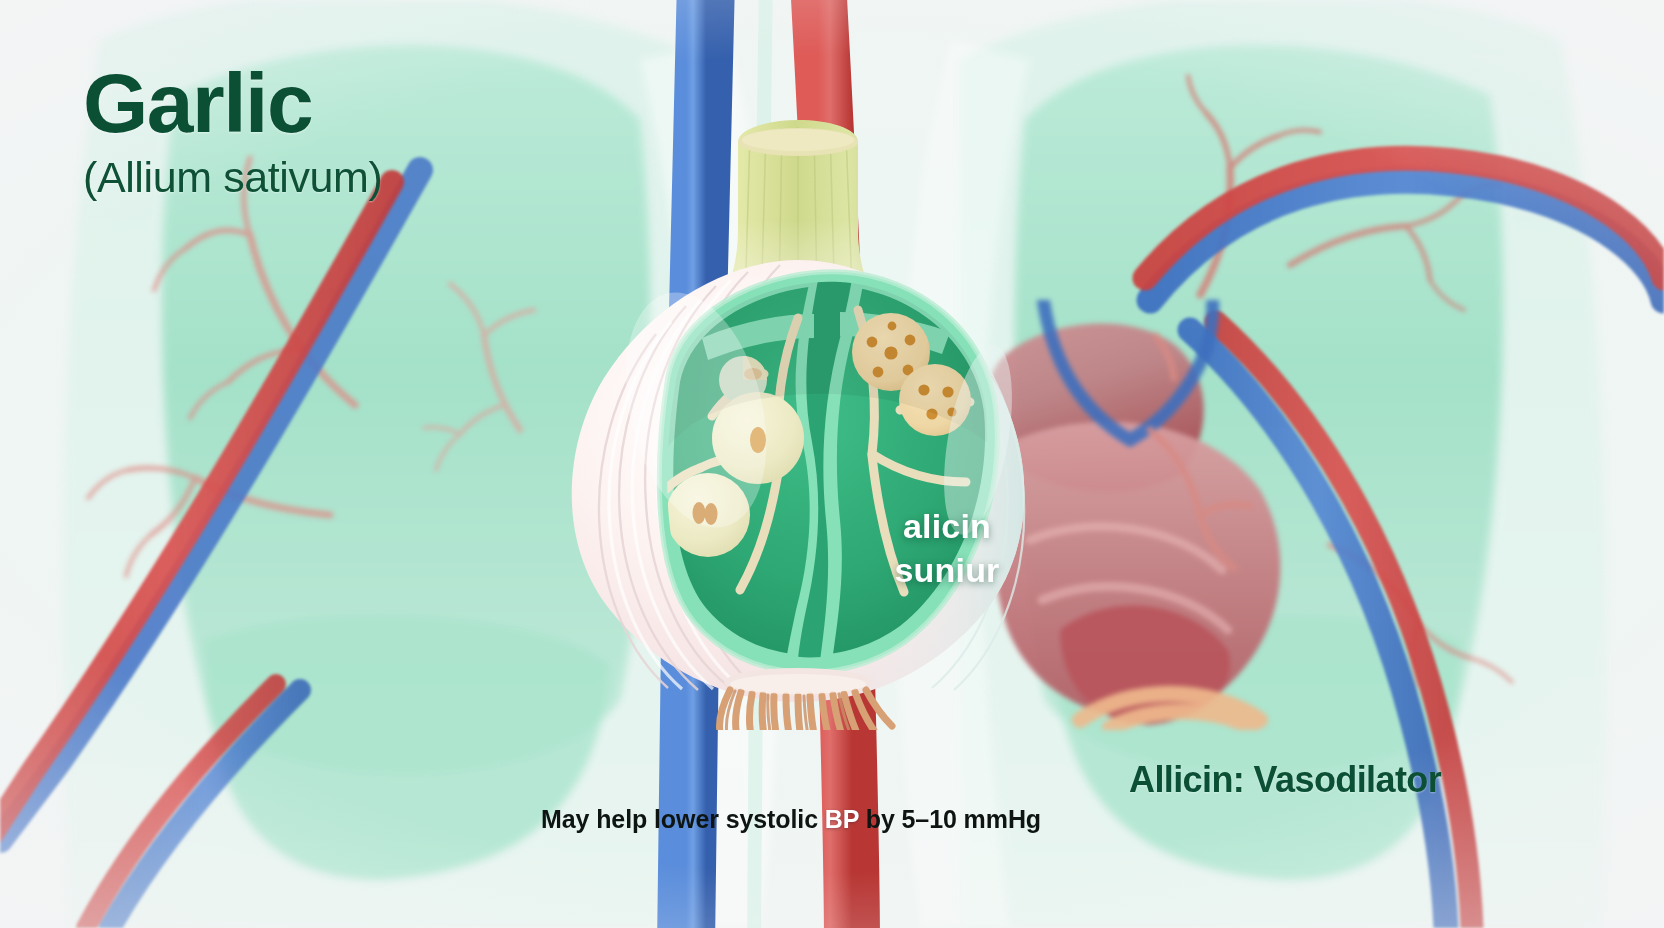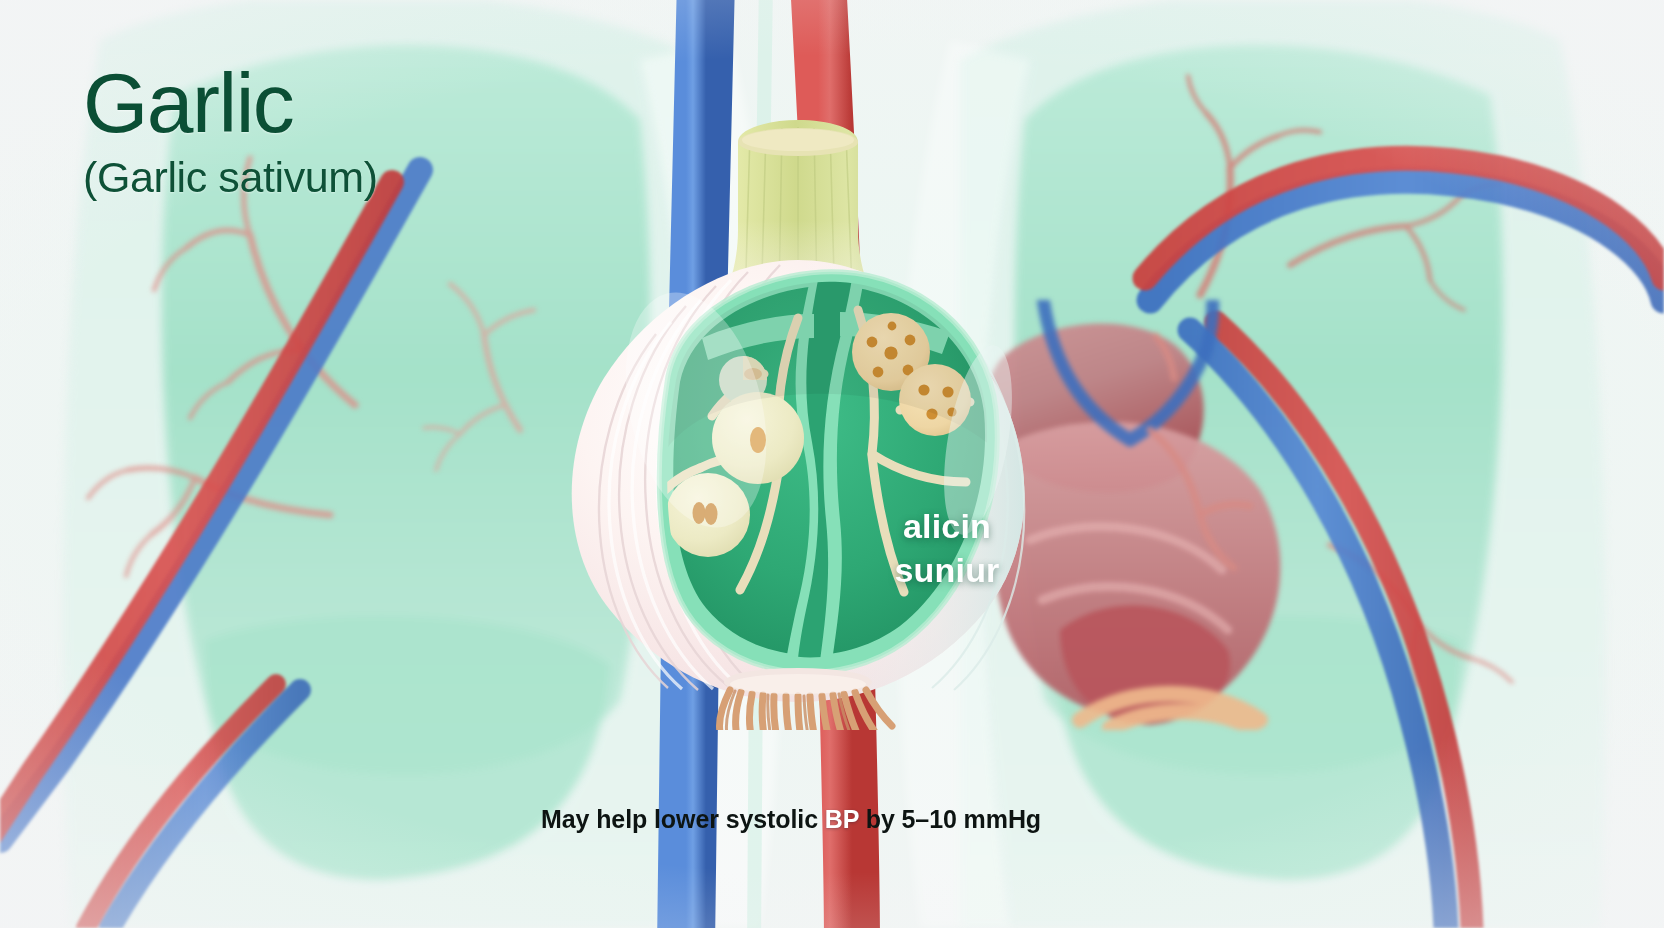--- a/index.html
+++ b/index.html
@@ -54,21 +54,21 @@
     line-height:1.28;
     text-align:center;
     letter-spacing:.2px;
     text-shadow:0 2px 7px rgba(12,70,50,.5);
     pointer-events:none;
   }
 
   
   .title-block{position:absolute;left:83px;top:62px;}
   .title{
-    font-size:84px;font-weight:400;color:#0b4f35;
+    font-size:84px;font-weight:700;color:#0b4f35;
     letter-spacing:-1.5px;line-height:.98;margin:0;
     text-shadow:0 1px 2px rgba(255,255,255,.55);
   }
   .subtitle{
     font-size:43px;font-weight:400;color:#0e5137;
     letter-spacing:-.4px;margin:12px 0 0 0;line-height:1;
     text-shadow:0 1px 2px rgba(255,255,255,.45);
   }
 
   
@@ -480,19 +480,20 @@
 
   <div class="bulb-text">
     <div>alicin</div>
     <div>suniur</div>
   </div>
 
   <div class="bg-vignette"></div>
 
   <div class="title-block">
     <h1 class="title">Garlic</h1>
-    <p class="subtitle">(Garlic sativum)</p>
+    <p class="subtitle">(Allium sativum)</p>
   </div>
 
   <div class="caption"><span>May help lower systolic </span><span class="hl">BP</span><span> by 5–10 mmHg</span></div>
 
+  <div class="right-label">Allicin: Vasodilator</div>
 
 </div>
 
 </body></html>

